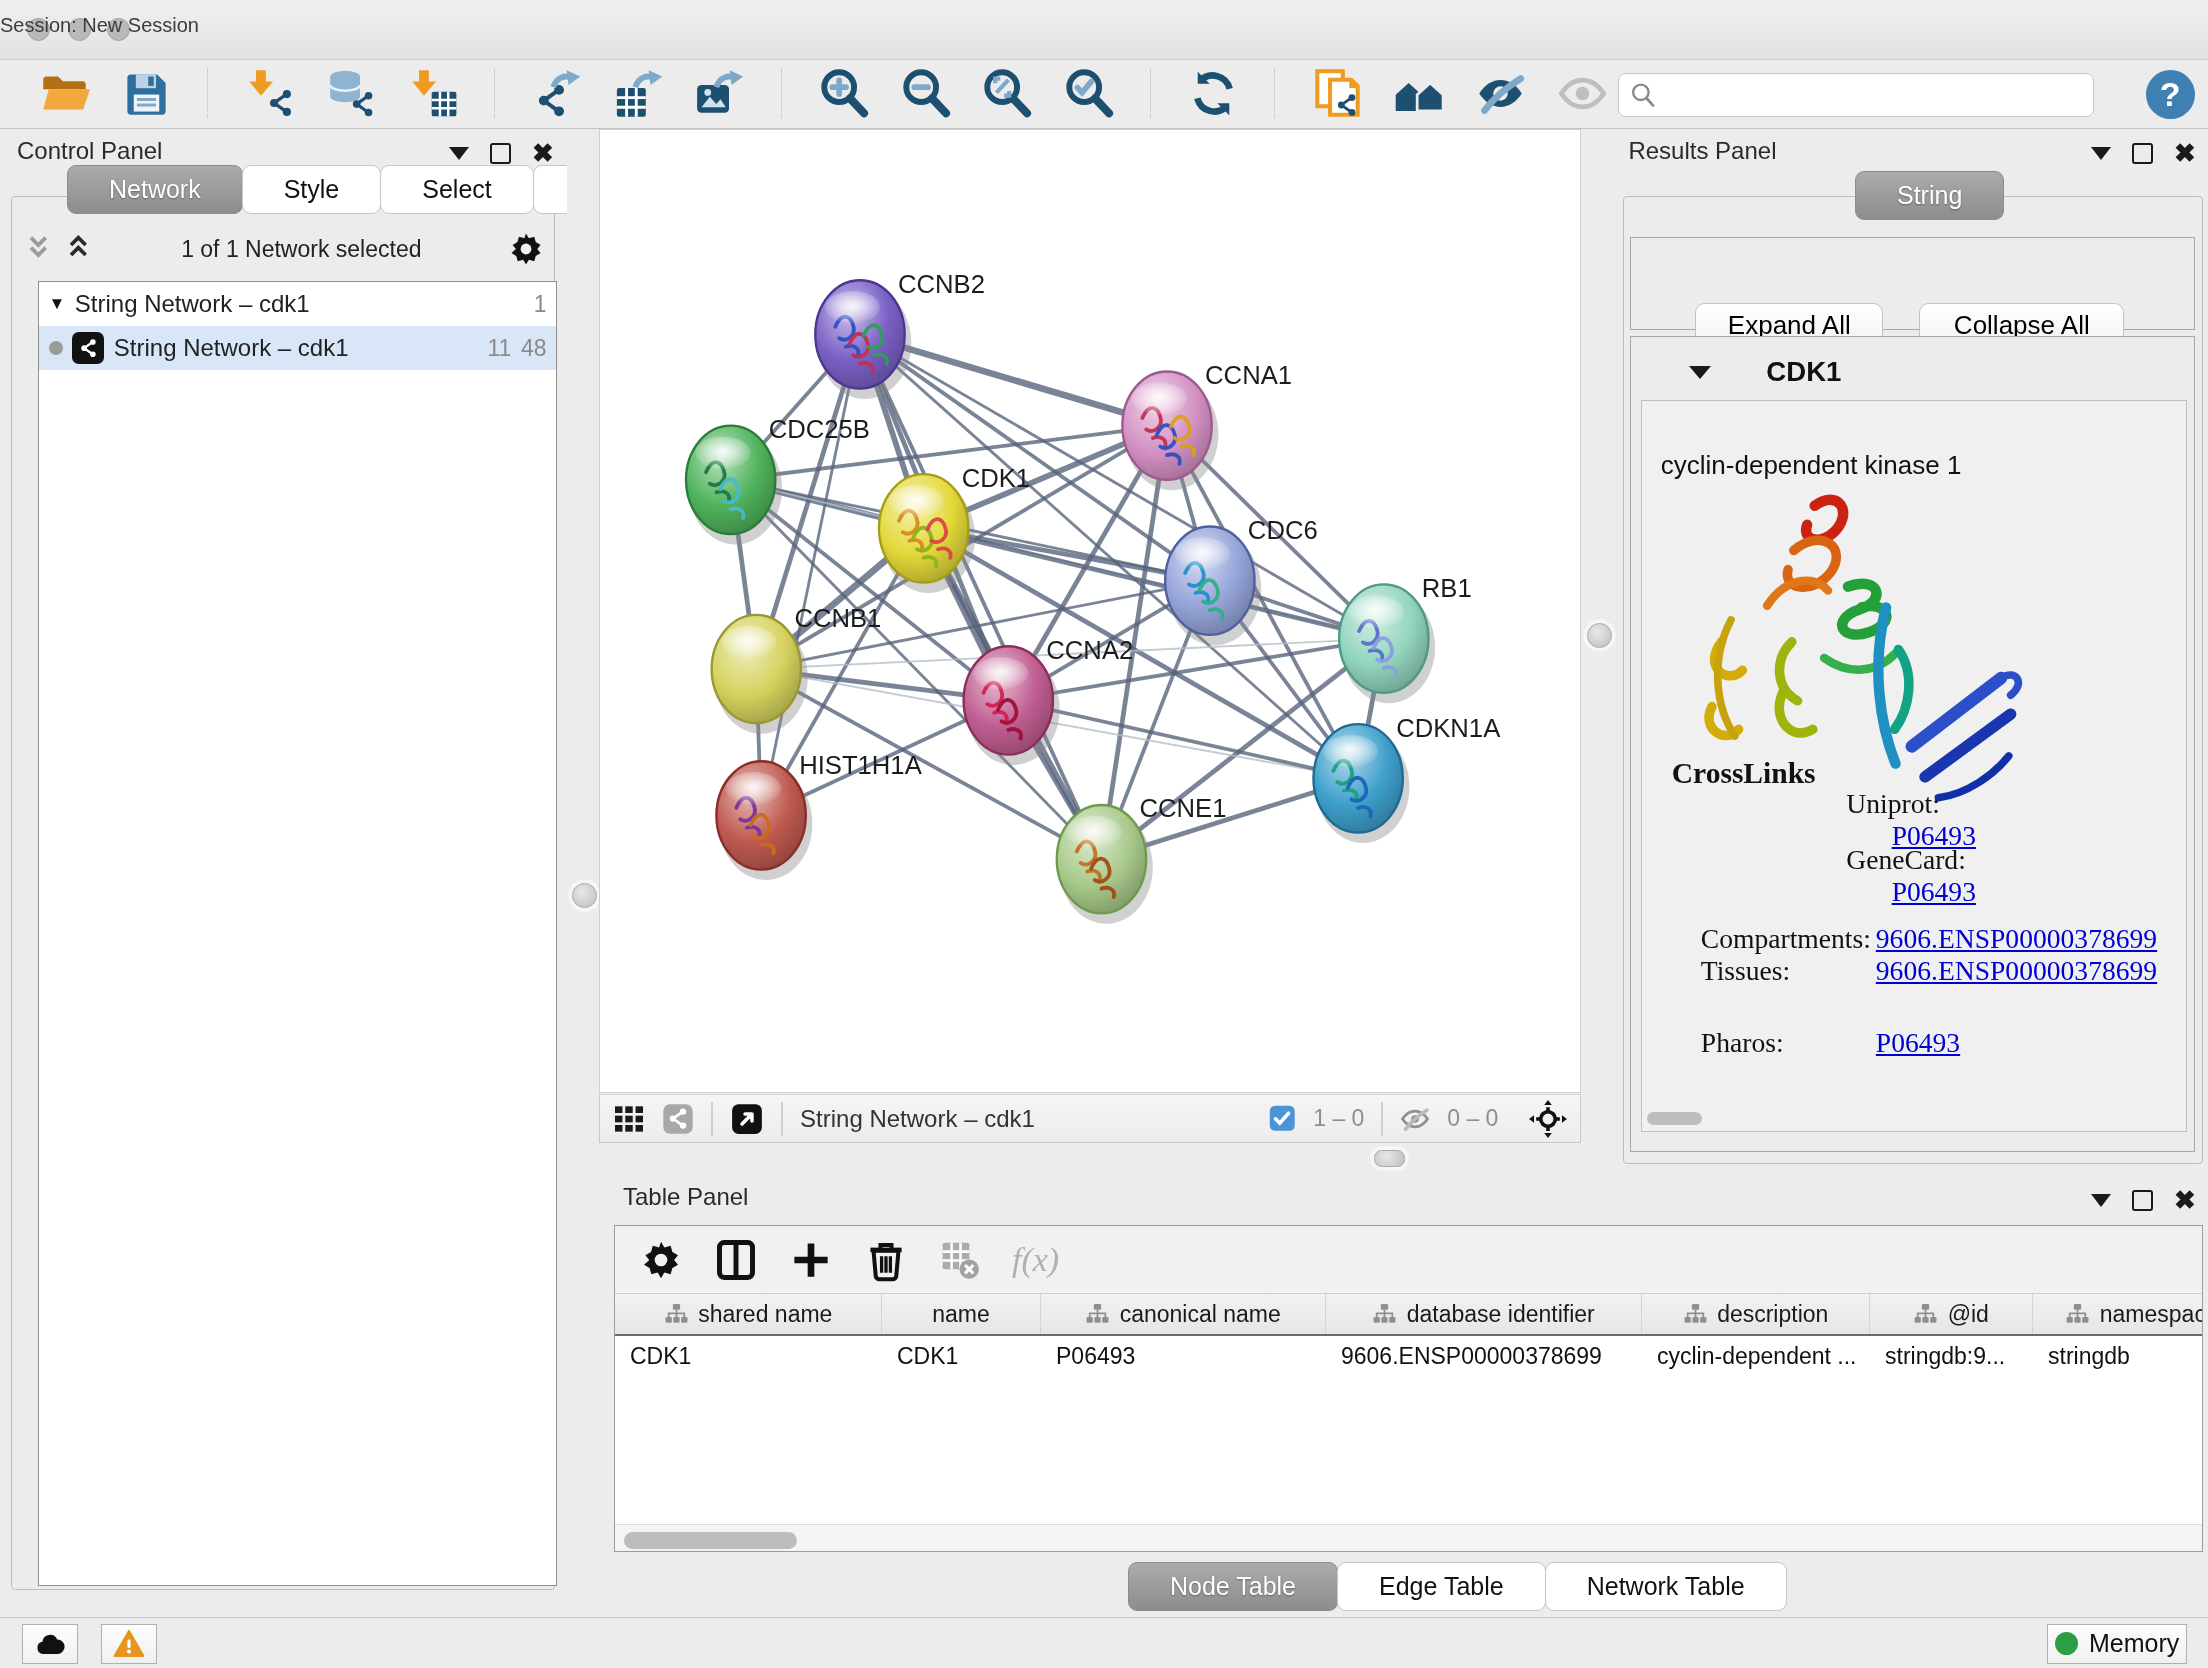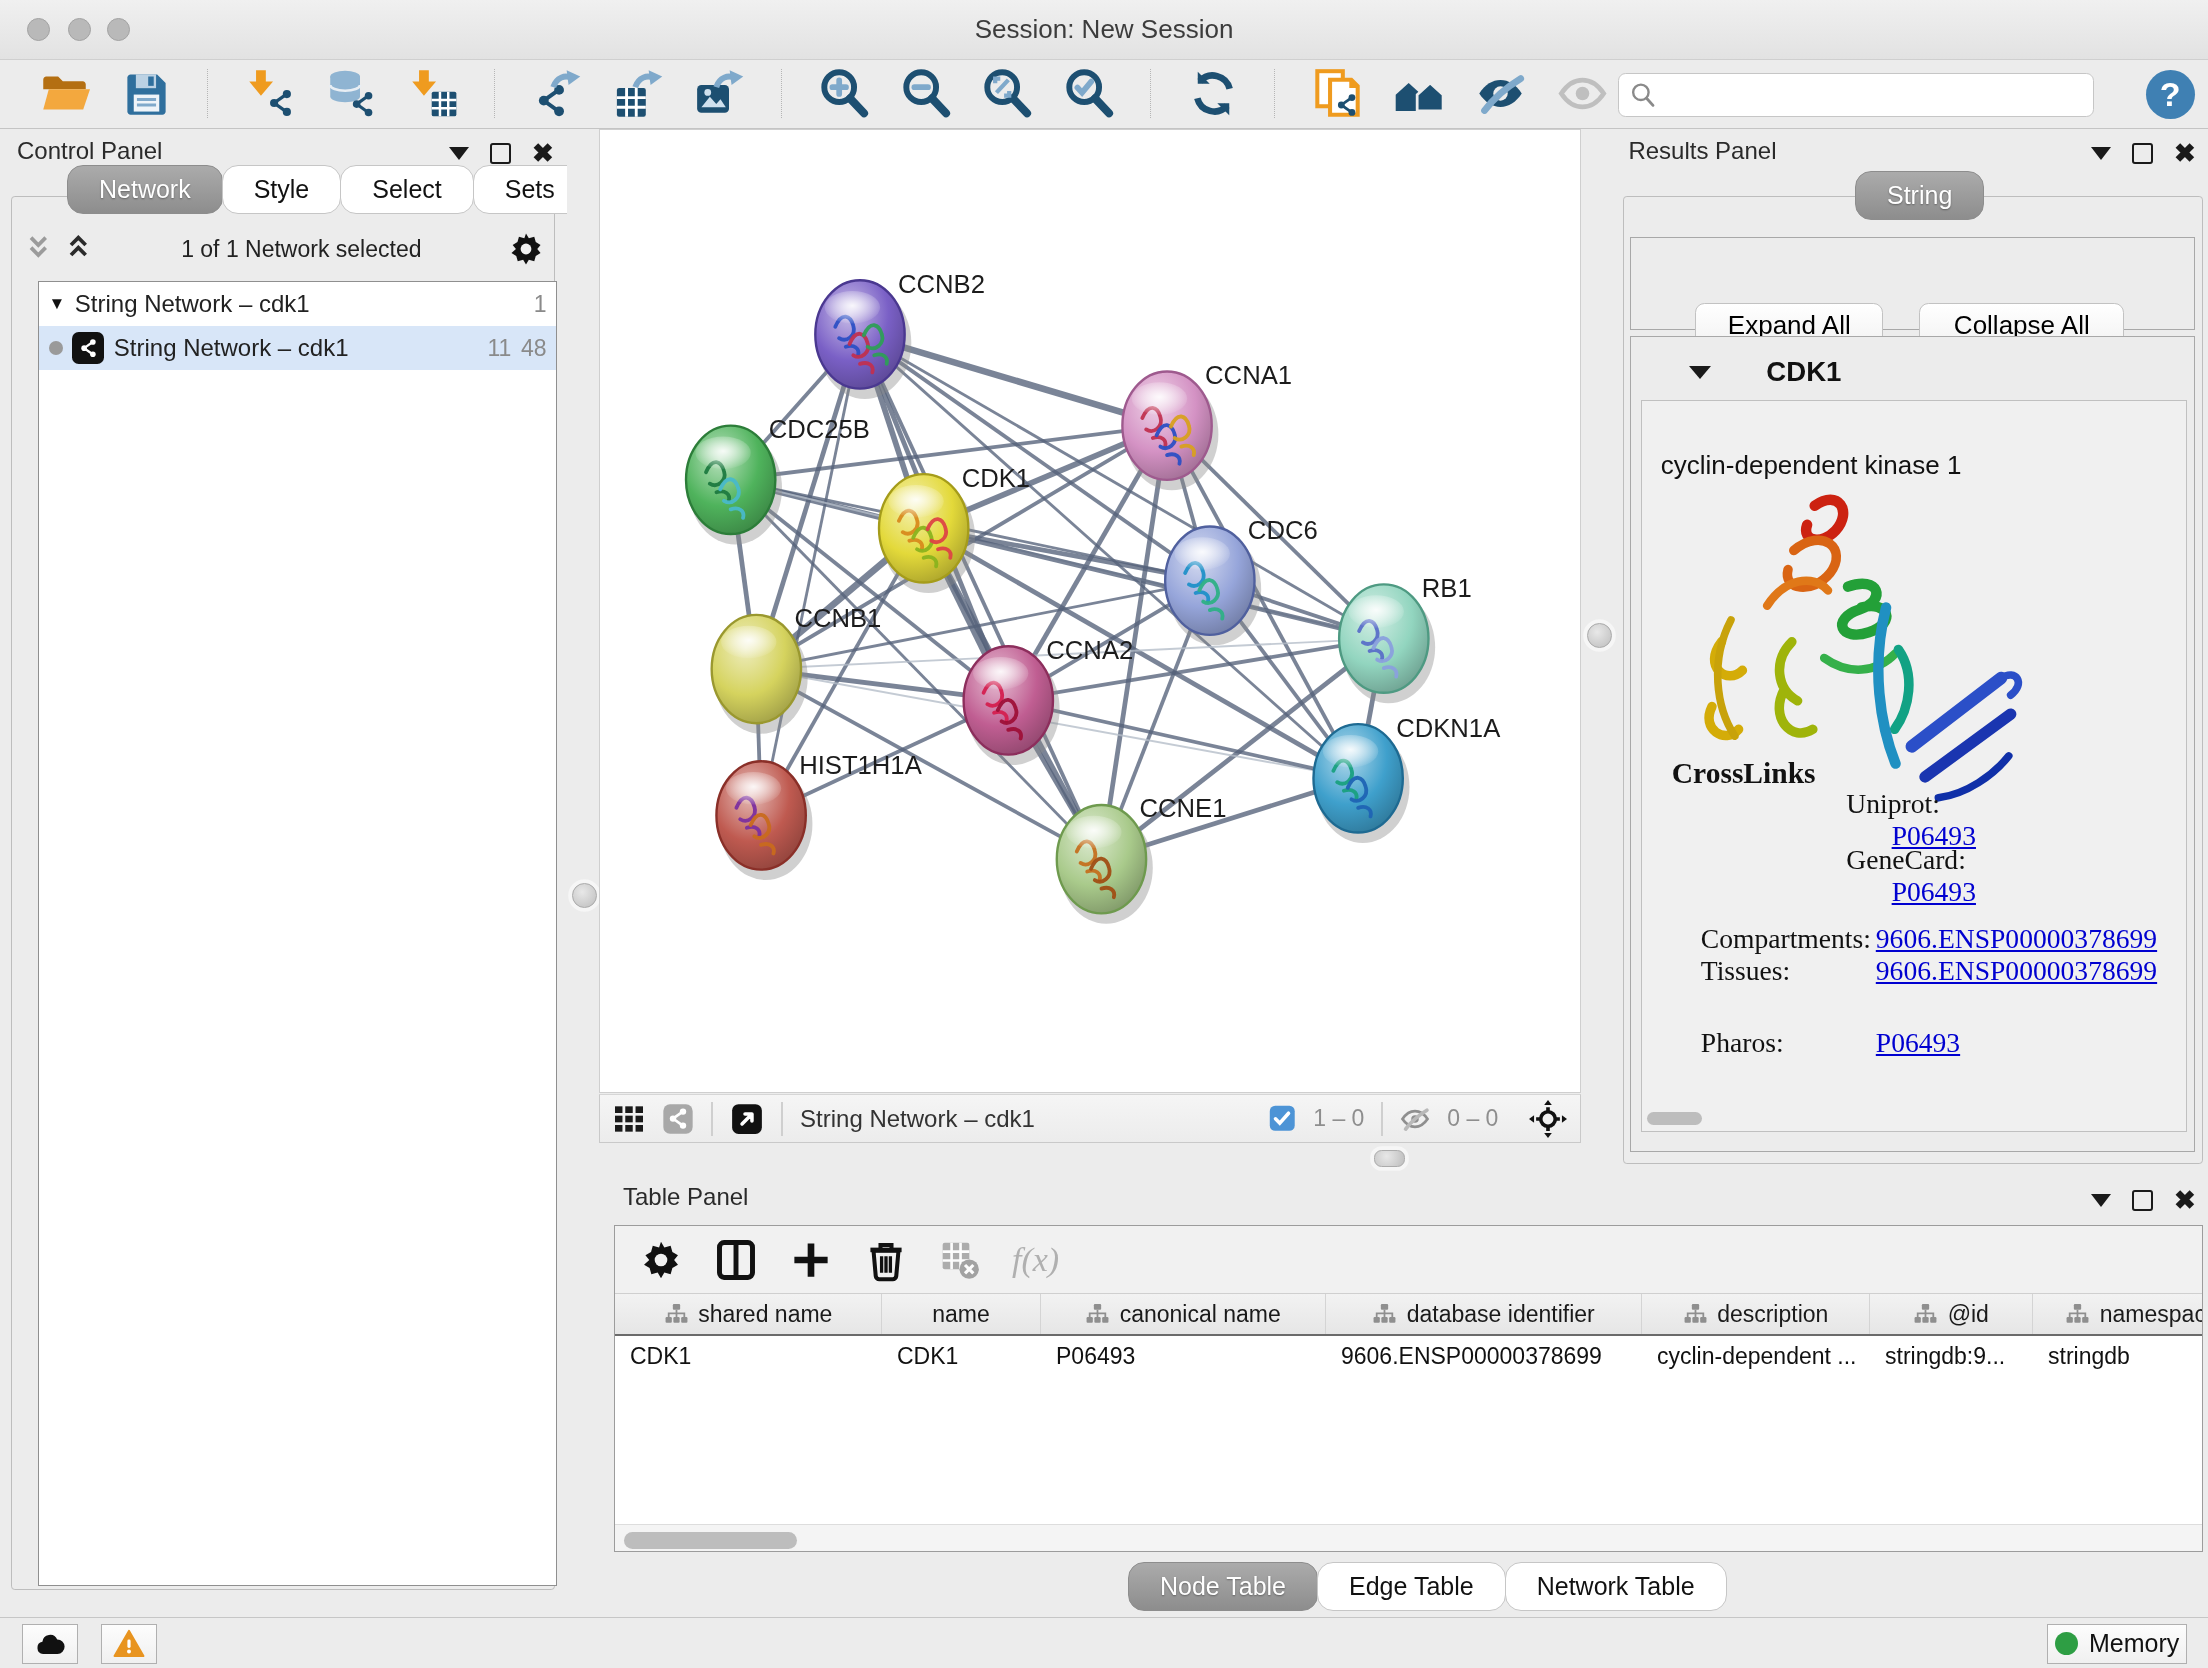--- a/index.html
+++ b/index.html
@@ -4,21 +4,21 @@
 <style>
   html,body{margin:0;padding:0;background:#d9d9d9;}
   .window{position:relative;width:2208px;height:1668px;background:#ececec;overflow:hidden;
           font-family:"Liberation Sans",sans-serif;color:#222;}
   .abs{position:absolute;}
   
   .titlebar{left:0;top:0;width:2208px;height:59px;background:linear-gradient(#f0f0f0,#e2e2e2);
             border-bottom:1px solid #cfcfcf;}
   .light{position:absolute;top:18px;width:23px;height:23px;border-radius:50%;
          background:#b9b9b9;border:1px solid #a3a3a3;box-sizing:border-box;}
-  .win-title{position:absolute;left:0;right:0;top:14.3px;text-align:center;font-size:26px;color:#3c3c3c;}
+  .win-title{position:absolute;left:0;right:0;top:14.3px;font-size:20px;color:#3c3c3c;}
   
   .toolbar{left:0;top:59px;width:2208px;height:70px;border-bottom:1px solid #c4c4c4;
            display:flex;align-items:center;padding-left:38px;box-sizing:border-box;gap:28.5px;}
   .tb{width:53px;height:53px;border:none;background:transparent;padding:0;display:flex;
       align-items:center;justify-content:center;cursor:pointer;}
   .tb.disabled{opacity:.55;}
   .tbsep{width:1.9px;height:49px;border-left:1.9px dotted #b5b5b5;margin:0 5.7px;}
   .searchbox{position:absolute;right:114px;top:73px;width:476px;height:44px;background:#fff;
              border:1.9px solid #c6c6c6;border-radius:7.6px;display:flex;align-items:center;padding-left:9.5px;box-sizing:border-box;}
   .searchbox input{border:none;outline:none;font-size:23px;flex:1;background:transparent;height:38px;
@@ -26,21 +26,21 @@
   .helpbtn{position:absolute;right:13.3px;top:70px;width:49px;height:49px;border-radius:50%;
            background:#3f80b3;color:#fff;font-size:34px;font-weight:bold;border:none;
            display:flex;align-items:center;justify-content:center;cursor:pointer;}
   
   .panel-title{font-size:24px;color:#2a2a2a;}
   .winbtns{position:absolute;display:flex;align-items:center;gap:21px;}
   .wb-menu{width:0;height:0;border-left:10.5px solid transparent;border-right:10.5px solid transparent;
            border-top:13.3px solid #1a1a1a;cursor:pointer;}
   .wb-float{width:17px;height:17px;border:2.9px solid #1a1a1a;border-radius:2.9px;cursor:pointer;}
   .wb-close{font-size:26px;font-weight:bold;color:#1a1a1a;line-height:1;cursor:pointer;}
-  .tab{height:49px;padding:0 31px;background:#fff;border:1px solid #c6c6c6;border-radius:16px;
+  .tab{height:49px;padding:0 41px;background:#fff;border:1px solid #c6c6c6;border-radius:9px;
        display:flex;align-items:center;font-size:25px;color:#111;margin-right:-1px;cursor:pointer;box-sizing:border-box;text-align:right;}
   .tab.selected{background:linear-gradient(#ababab,#8d8d8d);color:#fff;border-color:#8d8d8d;
                 text-shadow:0 1px 1.9px rgba(0,0,0,.35);}
   .pane{background:#ececec;border:1px solid #bdbdbd;border-radius:3.8px;box-sizing:border-box;}
   
   .cp-status-text{font-size:23px;color:#222;}
   .listbox{background:#fff;border:1.9px solid #8f8f8f;box-sizing:border-box;overflow:hidden;}
   .treerow{display:flex;align-items:center;height:44px;font-size:24px;gap:9.5px;padding:0 9.5px;box-sizing:border-box;cursor:default;}
   .treerow .cnt{color:#8a8a8a;font-size:23px;}
   .row-selected{background:#d8e6f8;}

